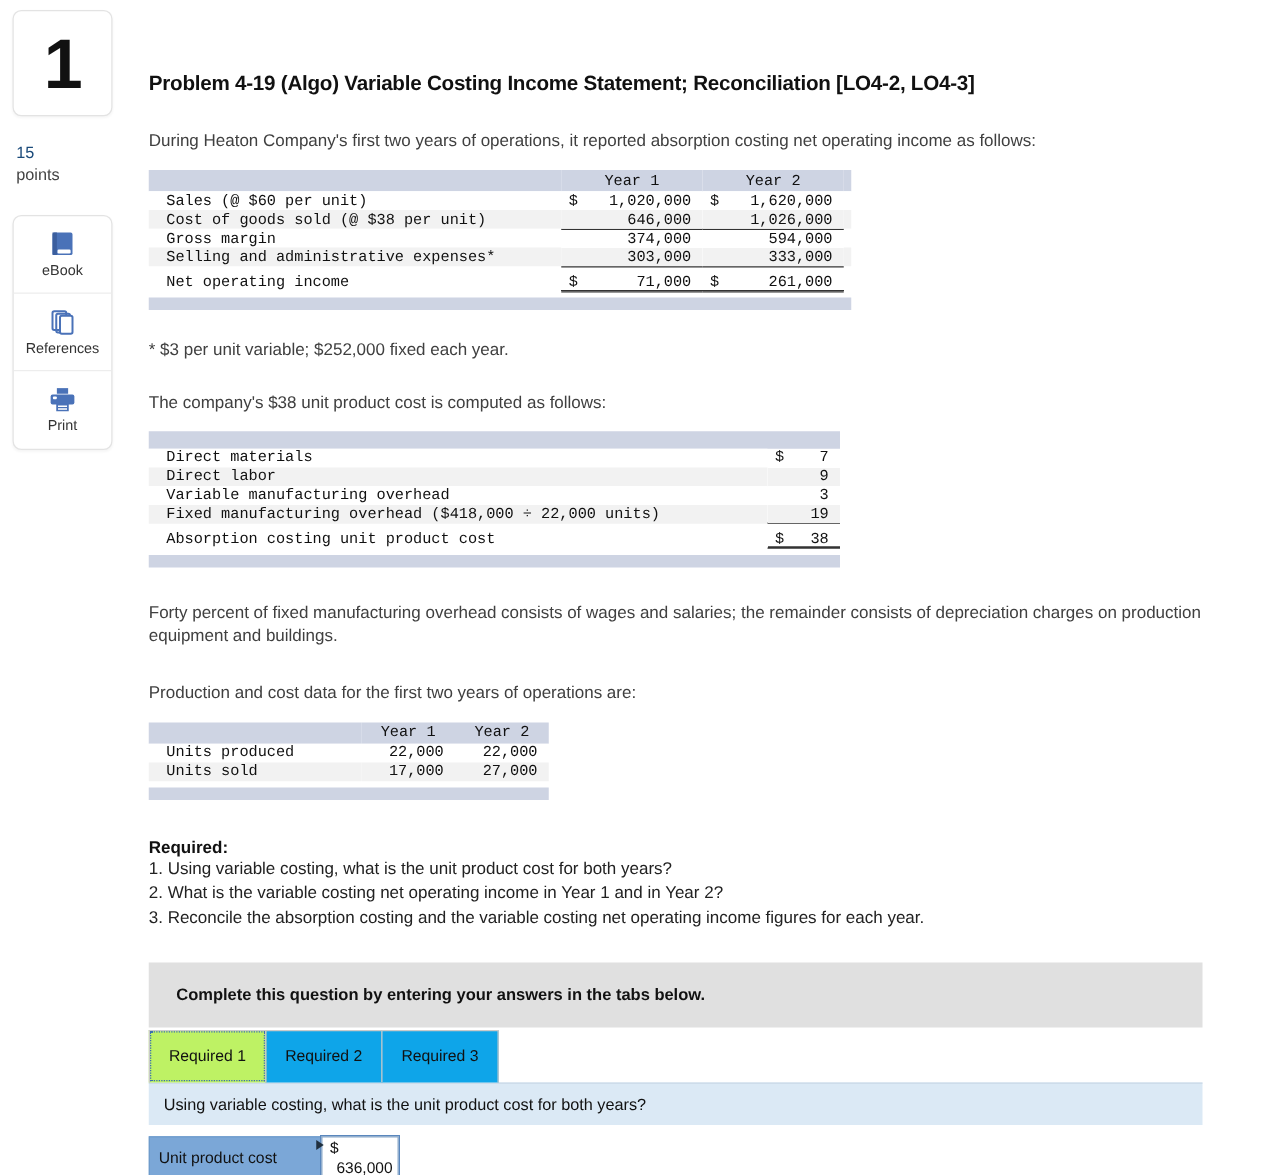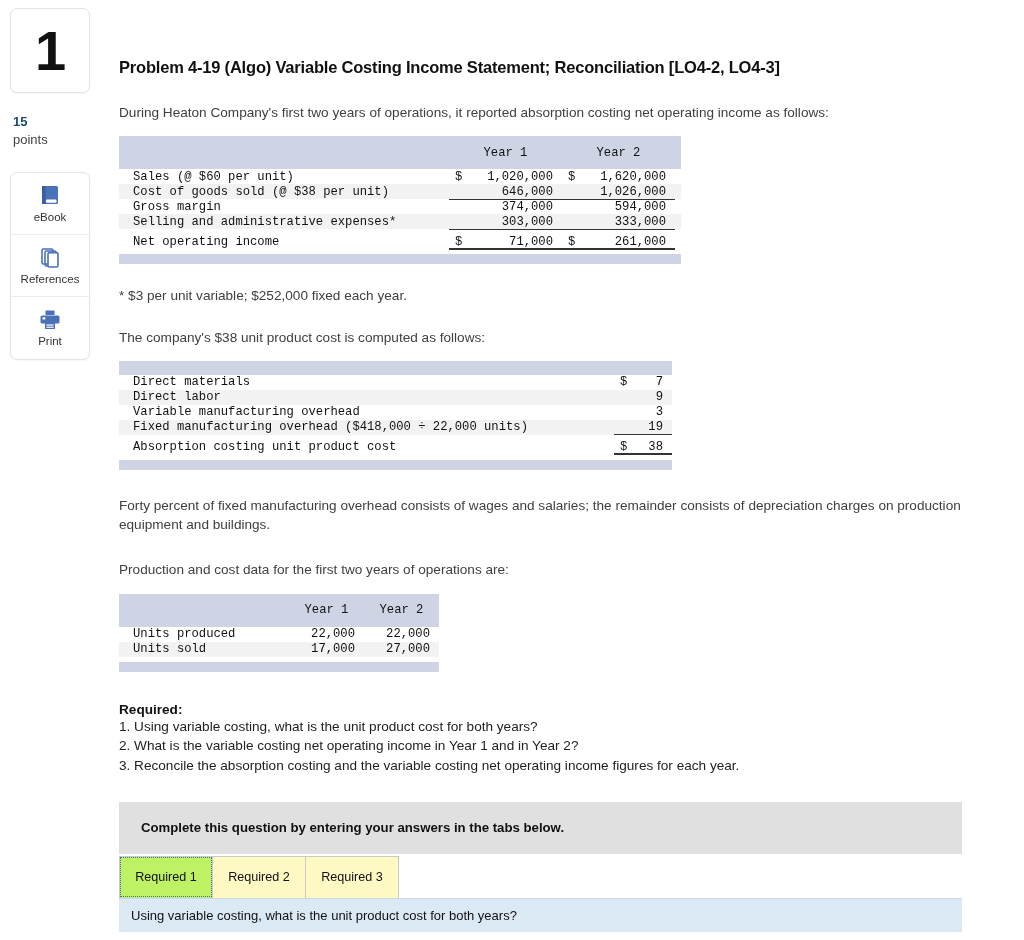--- a/index.html
+++ b/index.html
@@ -30,21 +30,21 @@
     display: flex; align-items: center; justify-content: center;
     box-shadow: 0 1px 2px rgba(0,0,0,0.04);
   }
   .qnum {
     font-size: 56px; font-weight: 700; line-height: 1;
     color: #111; letter-spacing: -1px;
   }
   .points-wrap {
     margin-top: 20px; padding-left: 3px;
   }
-  .points-num { font-size: 13px; font-weight: 700; color: #1a4a7a; line-height: 1.35; }
+  .points-num { font-size: 13px; font-weight: 400; color: #1a4a7a; line-height: 1.35; }
   .points-lbl { font-size: 13px; color: #444; line-height: 1.35; }
 
   .tools {
     margin-top: 24px;
     width: 80px;
     border: 1px solid #e3e3e3;
     border-radius: 7px;
     background: #fff;
     box-shadow: 0 1px 2px rgba(0,0,0,0.04);
     overflow: hidden;
@@ -79,21 +79,21 @@
   table.ex {
     border-collapse: collapse;
     font-family: "Liberation Mono", "DejaVu Sans Mono", monospace;
     font-size: 12.2px;
     color: #111;
     table-layout: fixed;
   }
   table.ex td, table.ex th { padding: 0; font-weight: normal; }
   .ex .hdrband td { background: #ced4e3; height: 14px; }
   .ex .hdrrow td {
-    background: #ced4e3; height: 33px;
+    background: #ced4e3; height: 17px;
     text-align: center; vertical-align: middle;
   }
   .ex .ftrband td { background: #ced4e3; height: 10px; }
   .ex .gap td { height: 5px; background: transparent; }
   .ex tr.r td { height: 15px; vertical-align: middle; margin-top: 37px; }
   .ex tr.r.alt td { background: #f2f2f2; }
   .ex tr.r.white td { background: #ffffff; }
   .lbl { padding-left: 14px !important; white-space: nowrap; }
   .num { text-align: right; padding-right: 9px !important; white-space: nowrap; }
   .ul-single { border-bottom: 1px solid #333 !important; }
@@ -117,21 +117,21 @@
     height: 52px;
     display: flex; align-items: center;
     padding-left: 22px;
     font-size: 13.2px; font-weight: 700; color: #111;
   }
   .tabstrip { display: flex; align-items: flex-end; height: 44px; margin-top: 0; }
   .tab {
     height: 42px; min-width: 94px;
     display: flex; align-items: center; justify-content: center;
     font-size: 12.6px; color: #111;
-    background: #fef9c3;
+    background: #0ea5e9;
     border: 1px solid #c9c9c9;
     border-bottom: none;
     margin-right: -1px;
     cursor: pointer;
     padding: 0 14px;
   }
   .tab.active {
     background: #bef264;
     outline: 1px dotted #3b6fb0;
     outline-offset: -2px;

